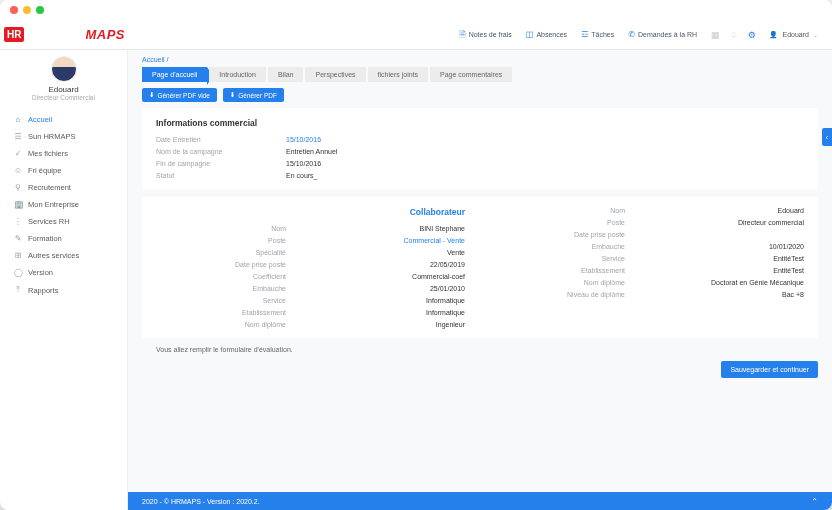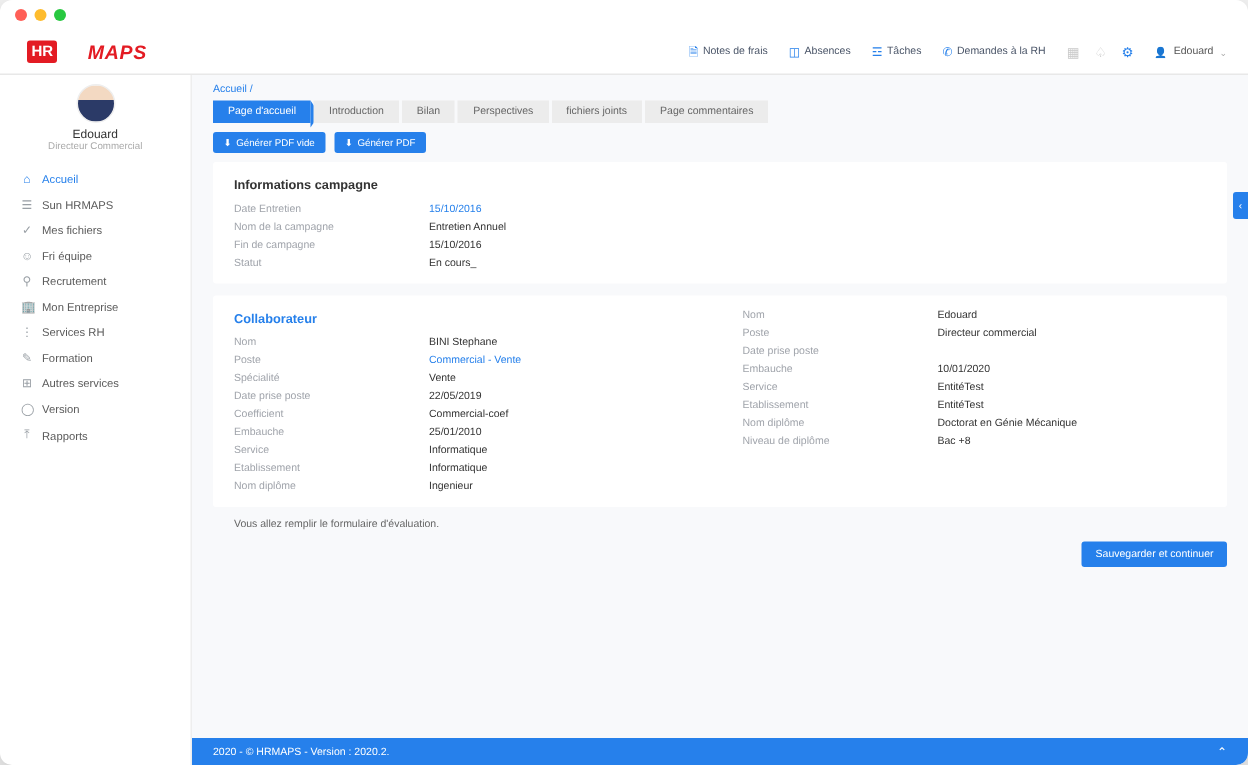--- a/index.html
+++ b/index.html
@@ -7,21 +7,21 @@
   .window { width: 832px; height: 510px; background: #fff; border-radius: 8px; overflow: hidden; position: relative; box-shadow: 0 10px 30px rgba(0,0,0,0.25); margin: 0 auto; }
   .titlebar { height: 20px; display: flex; align-items: center; padding-left: 10px; gap: 5px; }
   .dot { width: 8px; height: 8px; border-radius: 50%; }
   .dot.red { background: #ff5f57; }
   .dot.yellow { background: #febc2e; }
   .dot.green { background: #28c840; }
 
   .app { position: absolute; top: 20px; left: 0; right: 0; bottom: 0; display: flex; flex-direction: column; }
 
   .topbar { height: 30px; border-bottom: 1px solid #e8e8e8; display: flex; align-items: center; }
-  .logo { width: 128px; display: flex; align-items: center; padding-left: 18px; }
+  .logo { width: 128px; display: flex; align-items: center; padding-left: 4px; gap: 41px; }
   .logo-badge { background: #e31b23; color: #fff; font-weight: 700; font-size: 10px; padding: 2px 3px; border-radius: 2px; }
   .logo-text { font-weight: 800; font-style: italic; font-size: 13px; color: #e31b23; letter-spacing: 0.5px; margin-left: 20px; }
   .topnav { flex: 1; display: flex; justify-content: flex-end; align-items: center; gap: 14px; padding-right: 14px; font-size: 7px; color: #4a5568; }
   .topnav-item { display: inline-flex; align-items: center; gap: 3px; cursor: pointer; }
   .topnav .ico { color: #2680eb; font-size: 8px; }
   .top-icons { display: flex; gap: 10px; color: #c9c9c9; font-size: 9px; }
   .top-icons .blue { color: #2680eb; }
   .user-chip { display: flex; align-items: center; gap: 4px; color: #555; font-size: 7px; }
   .chev { color: #aaa; font-size: 6px; }
 
@@ -51,21 +51,21 @@
   .card { background: #fff; margin: 0 14px 8px; border-radius: 2px; padding: 10px 14px; }
   .card h3 { font-size: 8.5px; font-weight: 600; color: #333; margin-bottom: 8px; }
   .card h3.blue { color: #2680eb; }
 
   .kv { display: grid; grid-template-columns: 130px 1fr; row-gap: 5px; font-size: 7px; }
   .kv .k { color: #a0a4ab; }
   .kv .v { color: #333; }
   .kv .v.link { color: #2680eb; }
 
   .twocol { display: flex; gap: 30px; }
-  .twocol > div { flex: 1; }
+  .twocol > div { flex: 1; text-align: right; }
 
   .note { font-size: 7px; color: #666; padding: 0 28px 8px; }
 
   .save-row { display: flex; justify-content: flex-end; padding: 0 14px 10px; }
   .btn-primary { background: #2680eb; color: #fff; font-size: 7px; padding: 5px 9px; border-radius: 2px; cursor: pointer; }
 
   .footer { height: 18px; background: #2680eb; color: #fff; font-size: 7px; display: flex; align-items: center; justify-content: space-between; padding: 0 14px; width: 100%; }
   .footer .up { font-size: 8px; }
 
   .side-handle { position: absolute; right: 0; top: 78px; width: 10px; height: 18px; background: #2680eb; border-radius: 2px 0 0 2px; color: #fff; font-size: 7px; display: flex; align-items: center; justify-content: center; }
@@ -188,21 +188,21 @@
               <span>⬇</span>
               <span>Générer PDF vide</span>
             </span>
           <span class="btn-sm">
               <span>⬇</span>
               <span>Générer PDF</span>
             </span>
         </div>
 
         <div class="card">
-          <h3>Informations campagne</h3>
+          <h3>Informations commercial</h3>
           <div class="kv" id="kv-interview">
               <div class="k">Date Entretien</div>
               <div class="v link">15/10/2016</div>
               <div class="k">Nom de la campagne</div>
               <div class="v">Entretien Annuel</div>
               <div class="k">Fin de campagne</div>
               <div class="v">15/10/2016</div>
               <div class="k">Statut</div>
               <div class="v">En cours_</div>
             </div>

